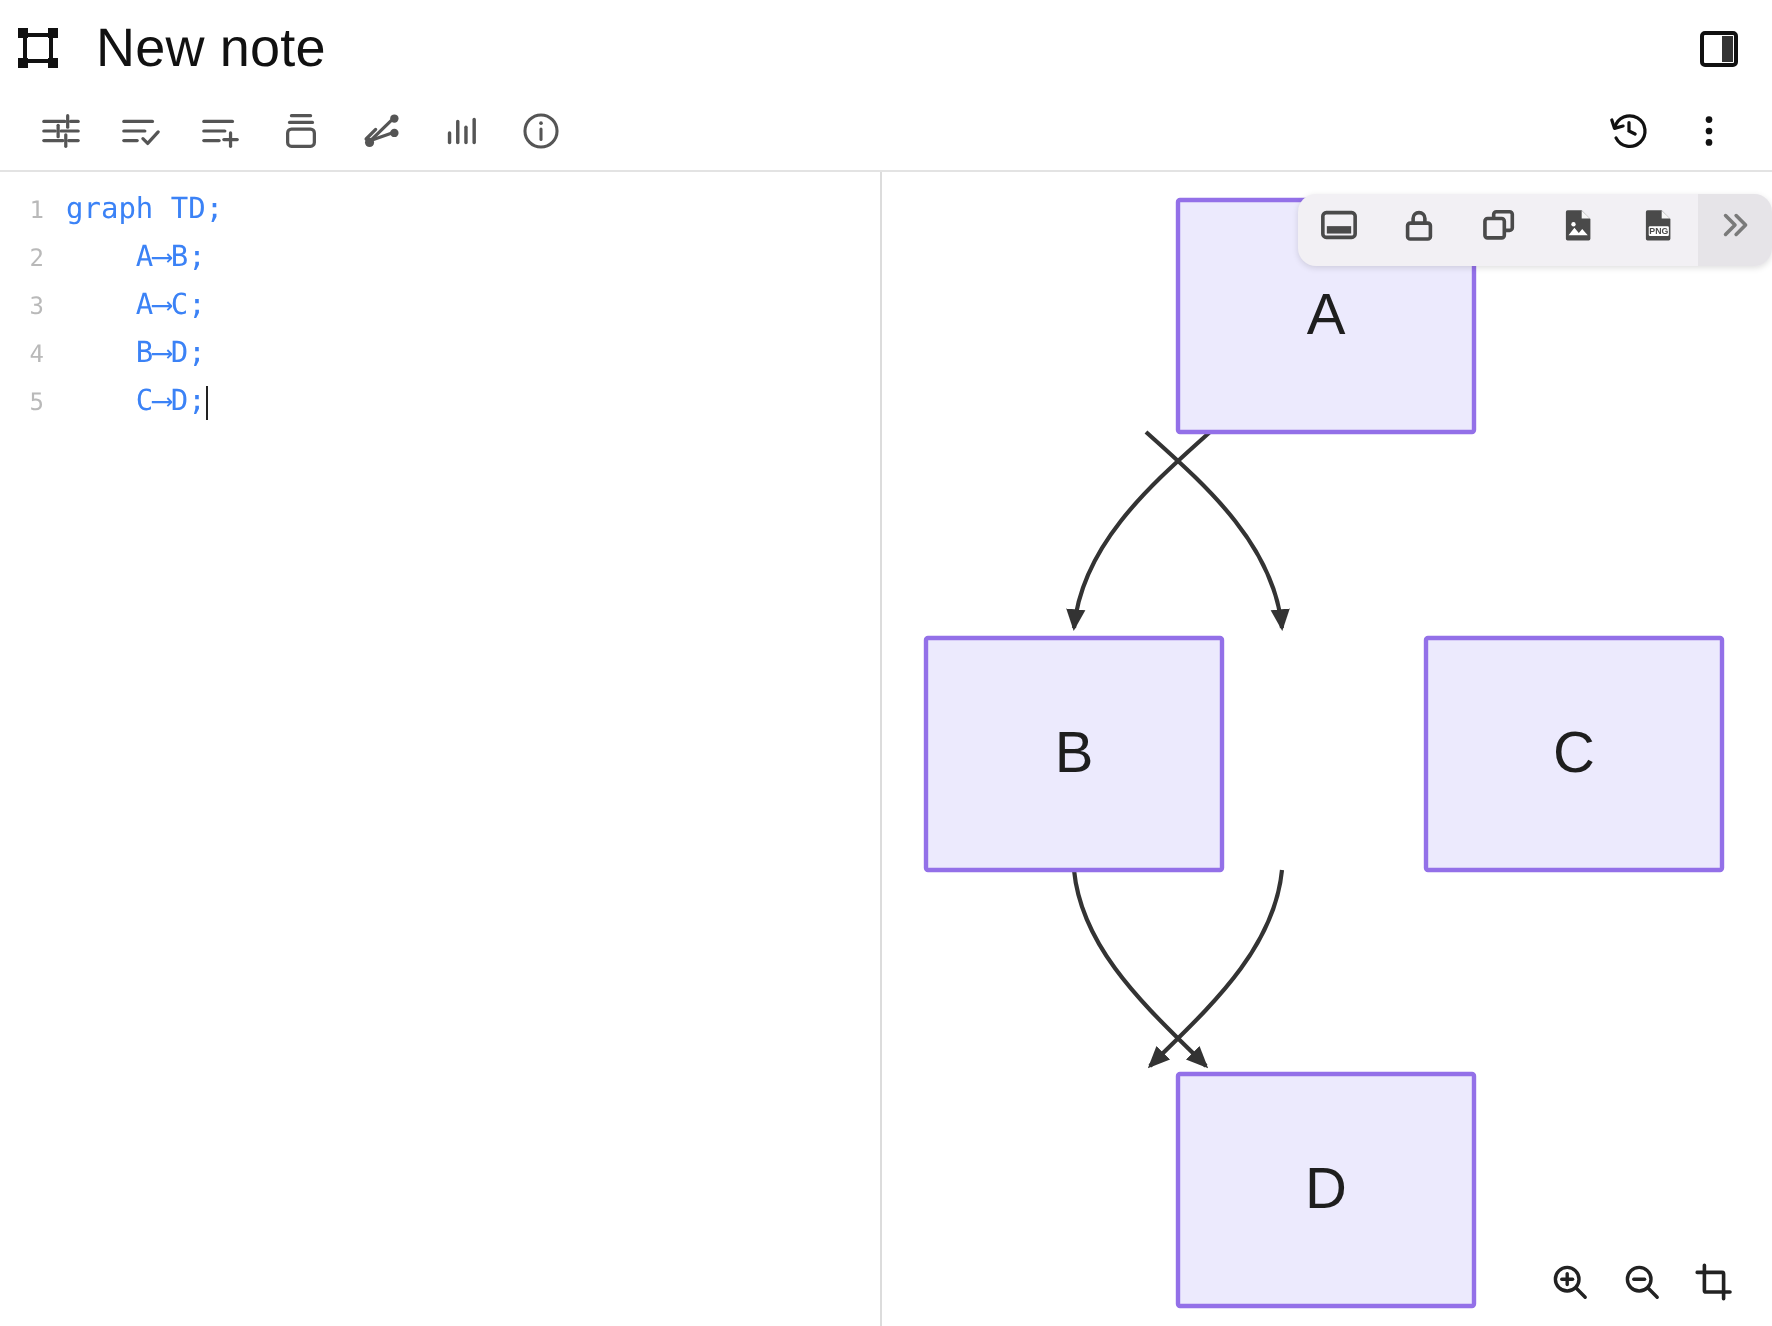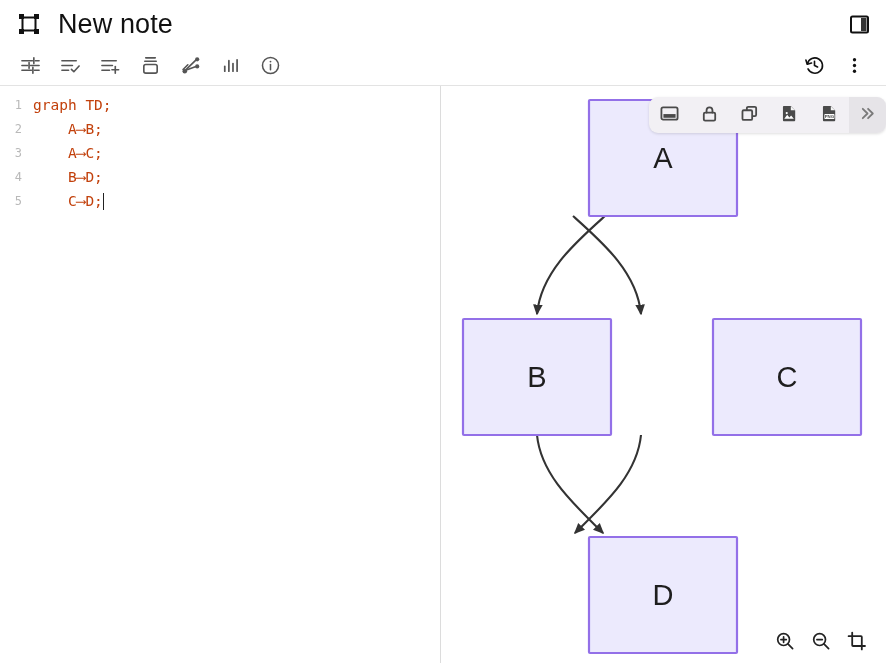--- a/index.html
+++ b/index.html
@@ -7,21 +7,21 @@
     width: 886px; height: 663px;
     background: #ffffff;
     font-family: "Liberation Sans", sans-serif;
     overflow: hidden;
   }
   #app { position: relative; width: 886px; height: 663px; background:#fff; }
 
   
   .titlebar {
     position: absolute; left:0; top:0; width:886px; height:48px;
-    display:flex; align-items:center; padding:0 12px 0 14px;
+    display:flex; align-items:center; padding:0 12px 0 4px;
   }
   .app-logo { width:30px; height:30px; display:flex; align-items:center; justify-content:center; flex:0 0 auto; }
   .note-title {
     font-size:27px; color:#111; font-weight:400; margin-left:14px;
     letter-spacing:0.1px; white-space:nowrap;
   }
   .titlebar-spacer { flex:1 1 auto; }
   .panel-toggle { width:30px; height:30px; display:flex; align-items:center; justify-content:center; cursor:pointer; }
 
   
@@ -47,21 +47,21 @@
   }
   .code-lines {
     font-family:"DejaVu Sans Mono","Liberation Mono",monospace;
     font-size:14.5px; line-height:24px; padding-top:7px;
   }
   .code-line { display:flex; height:24px; align-items:center; white-space:pre; }
   .ln {
     width:22px; text-align:right; color:#b9b9b9; font-size:12px;
     flex:0 0 auto; padding-right:0; user-select:none;
   }
-  .code-text { color:#c2410c; padding-left:11px; position:relative; }
+  .code-text { color:#3b82f6; padding-left:11px; position:relative; }
   .caret {
     display:inline-block; width:1px; height:17px; background:#222;
     vertical-align:-3px; margin-left:0px;
   }
 
   .vsplit {
     position:absolute; left:440px; top:86px; width:1px; height:577px; background:#dcdcdc;
   }
 
   

